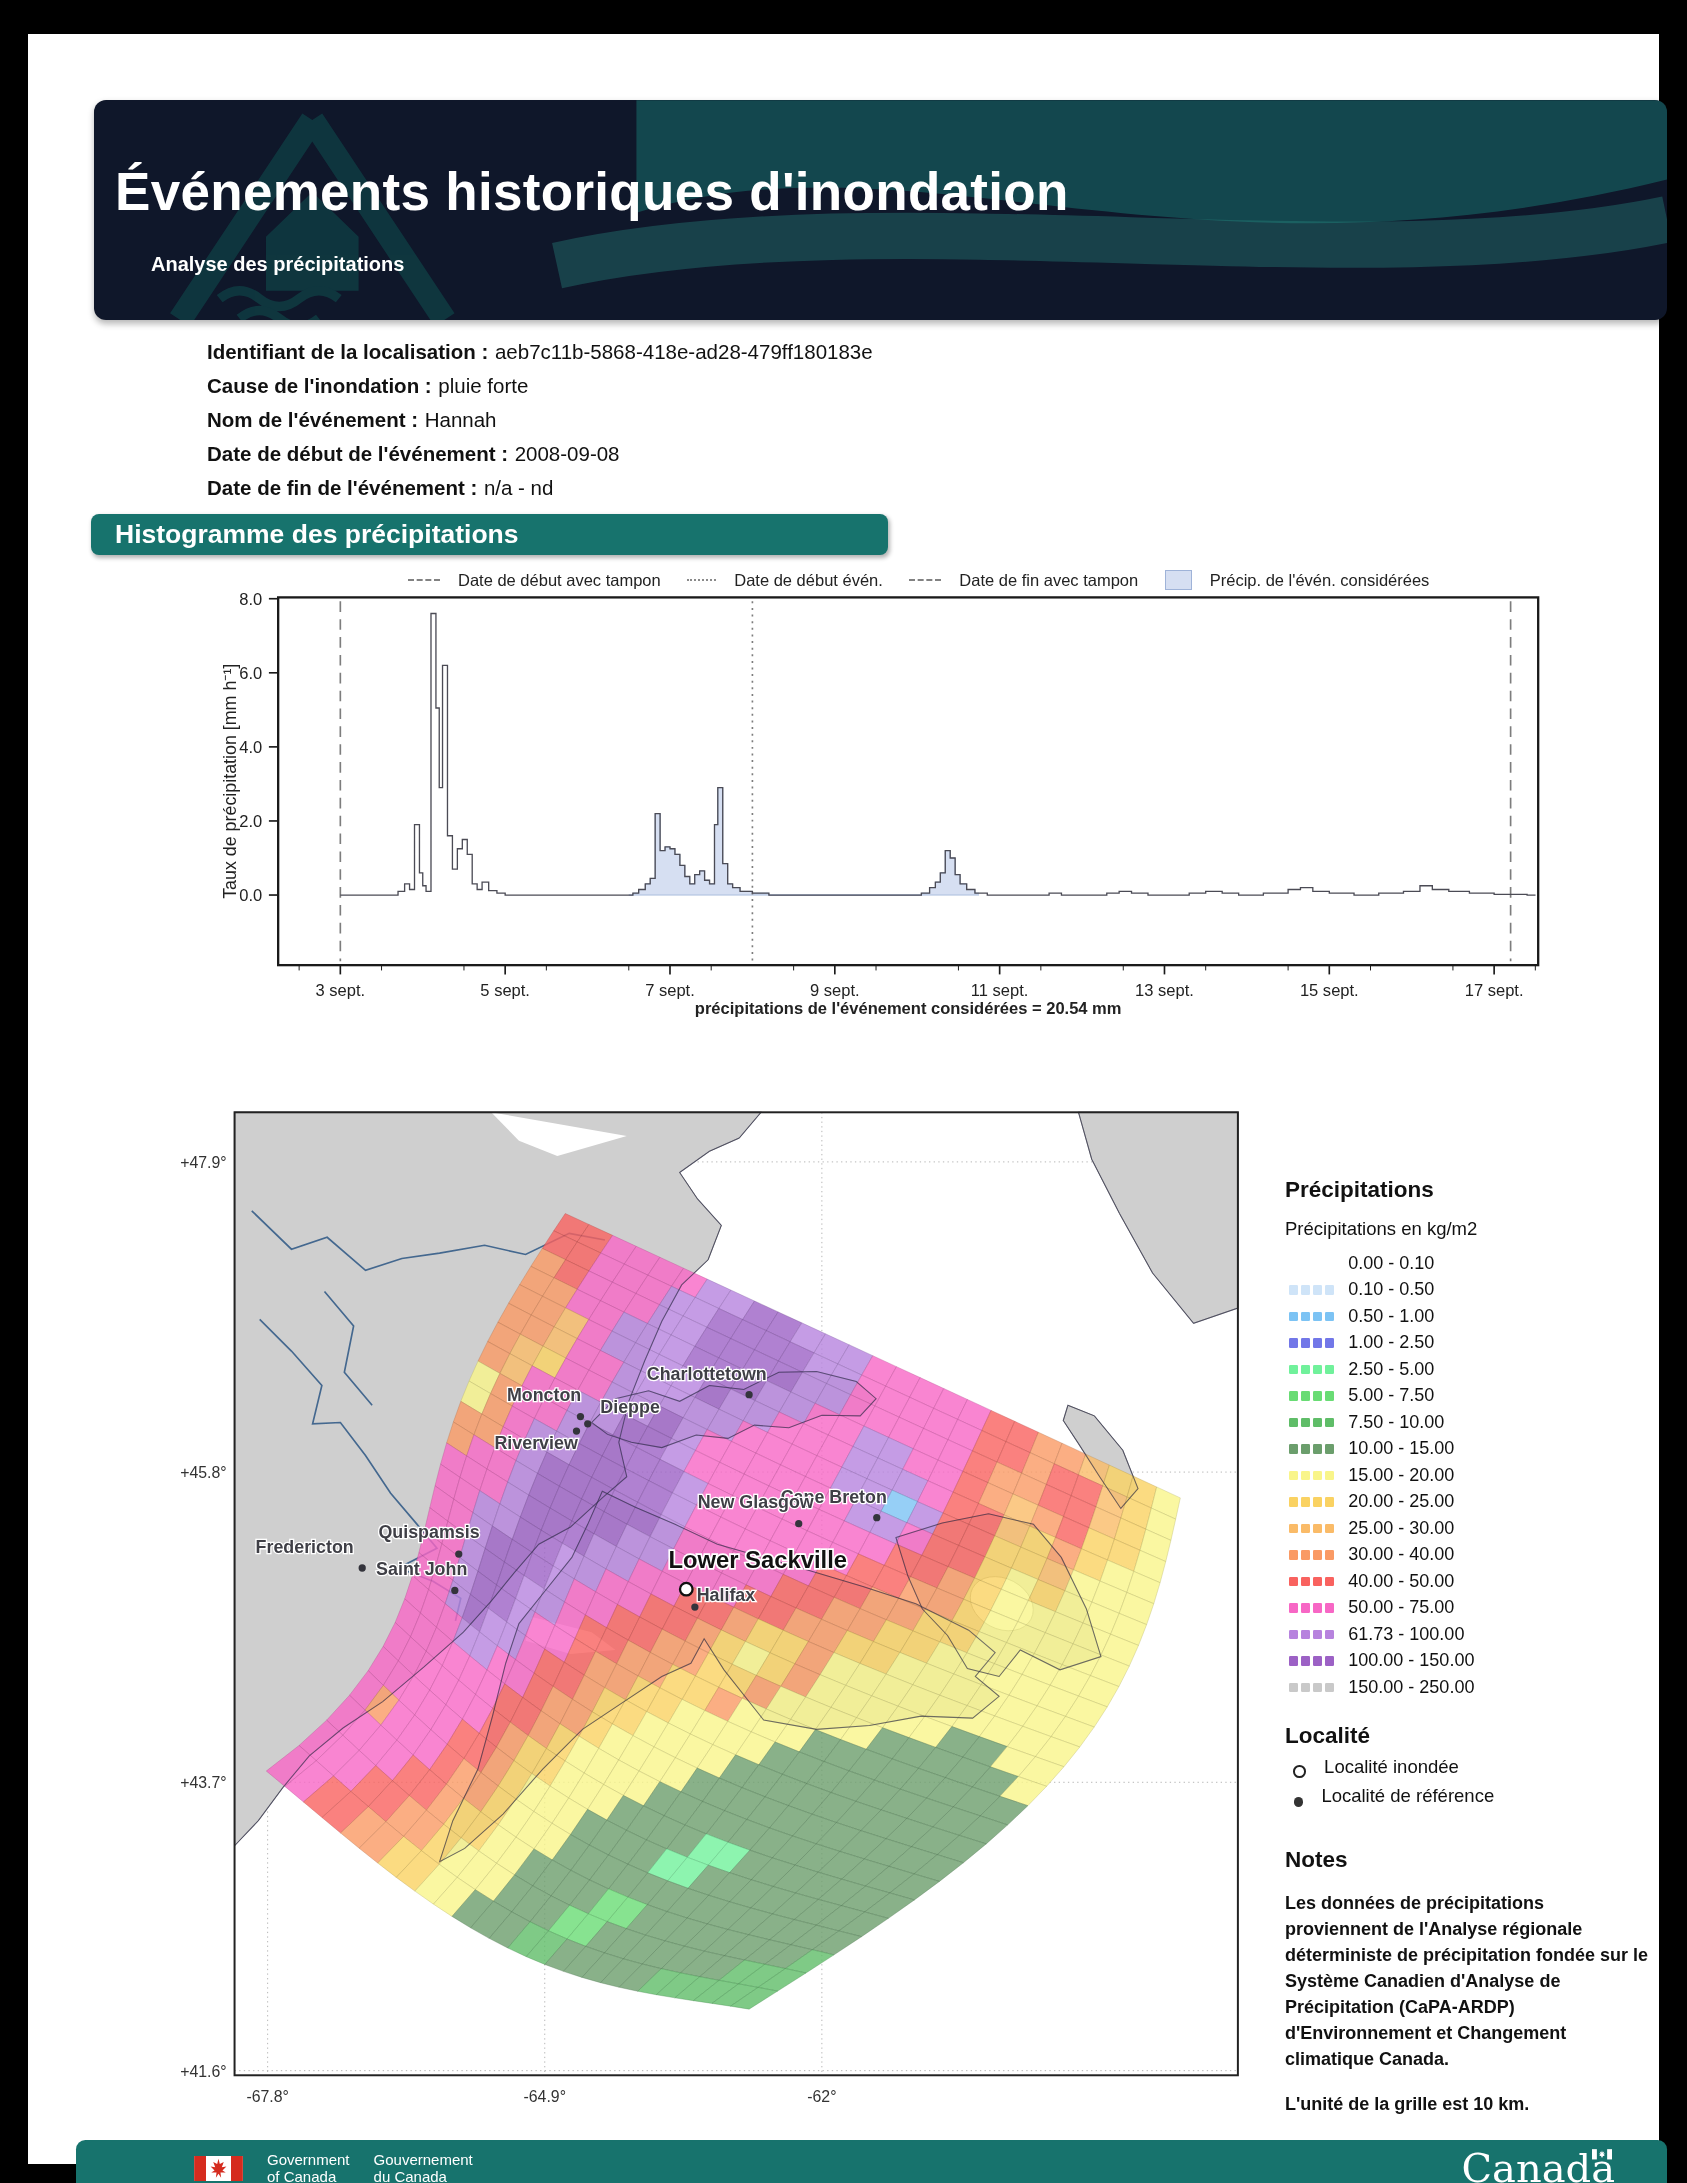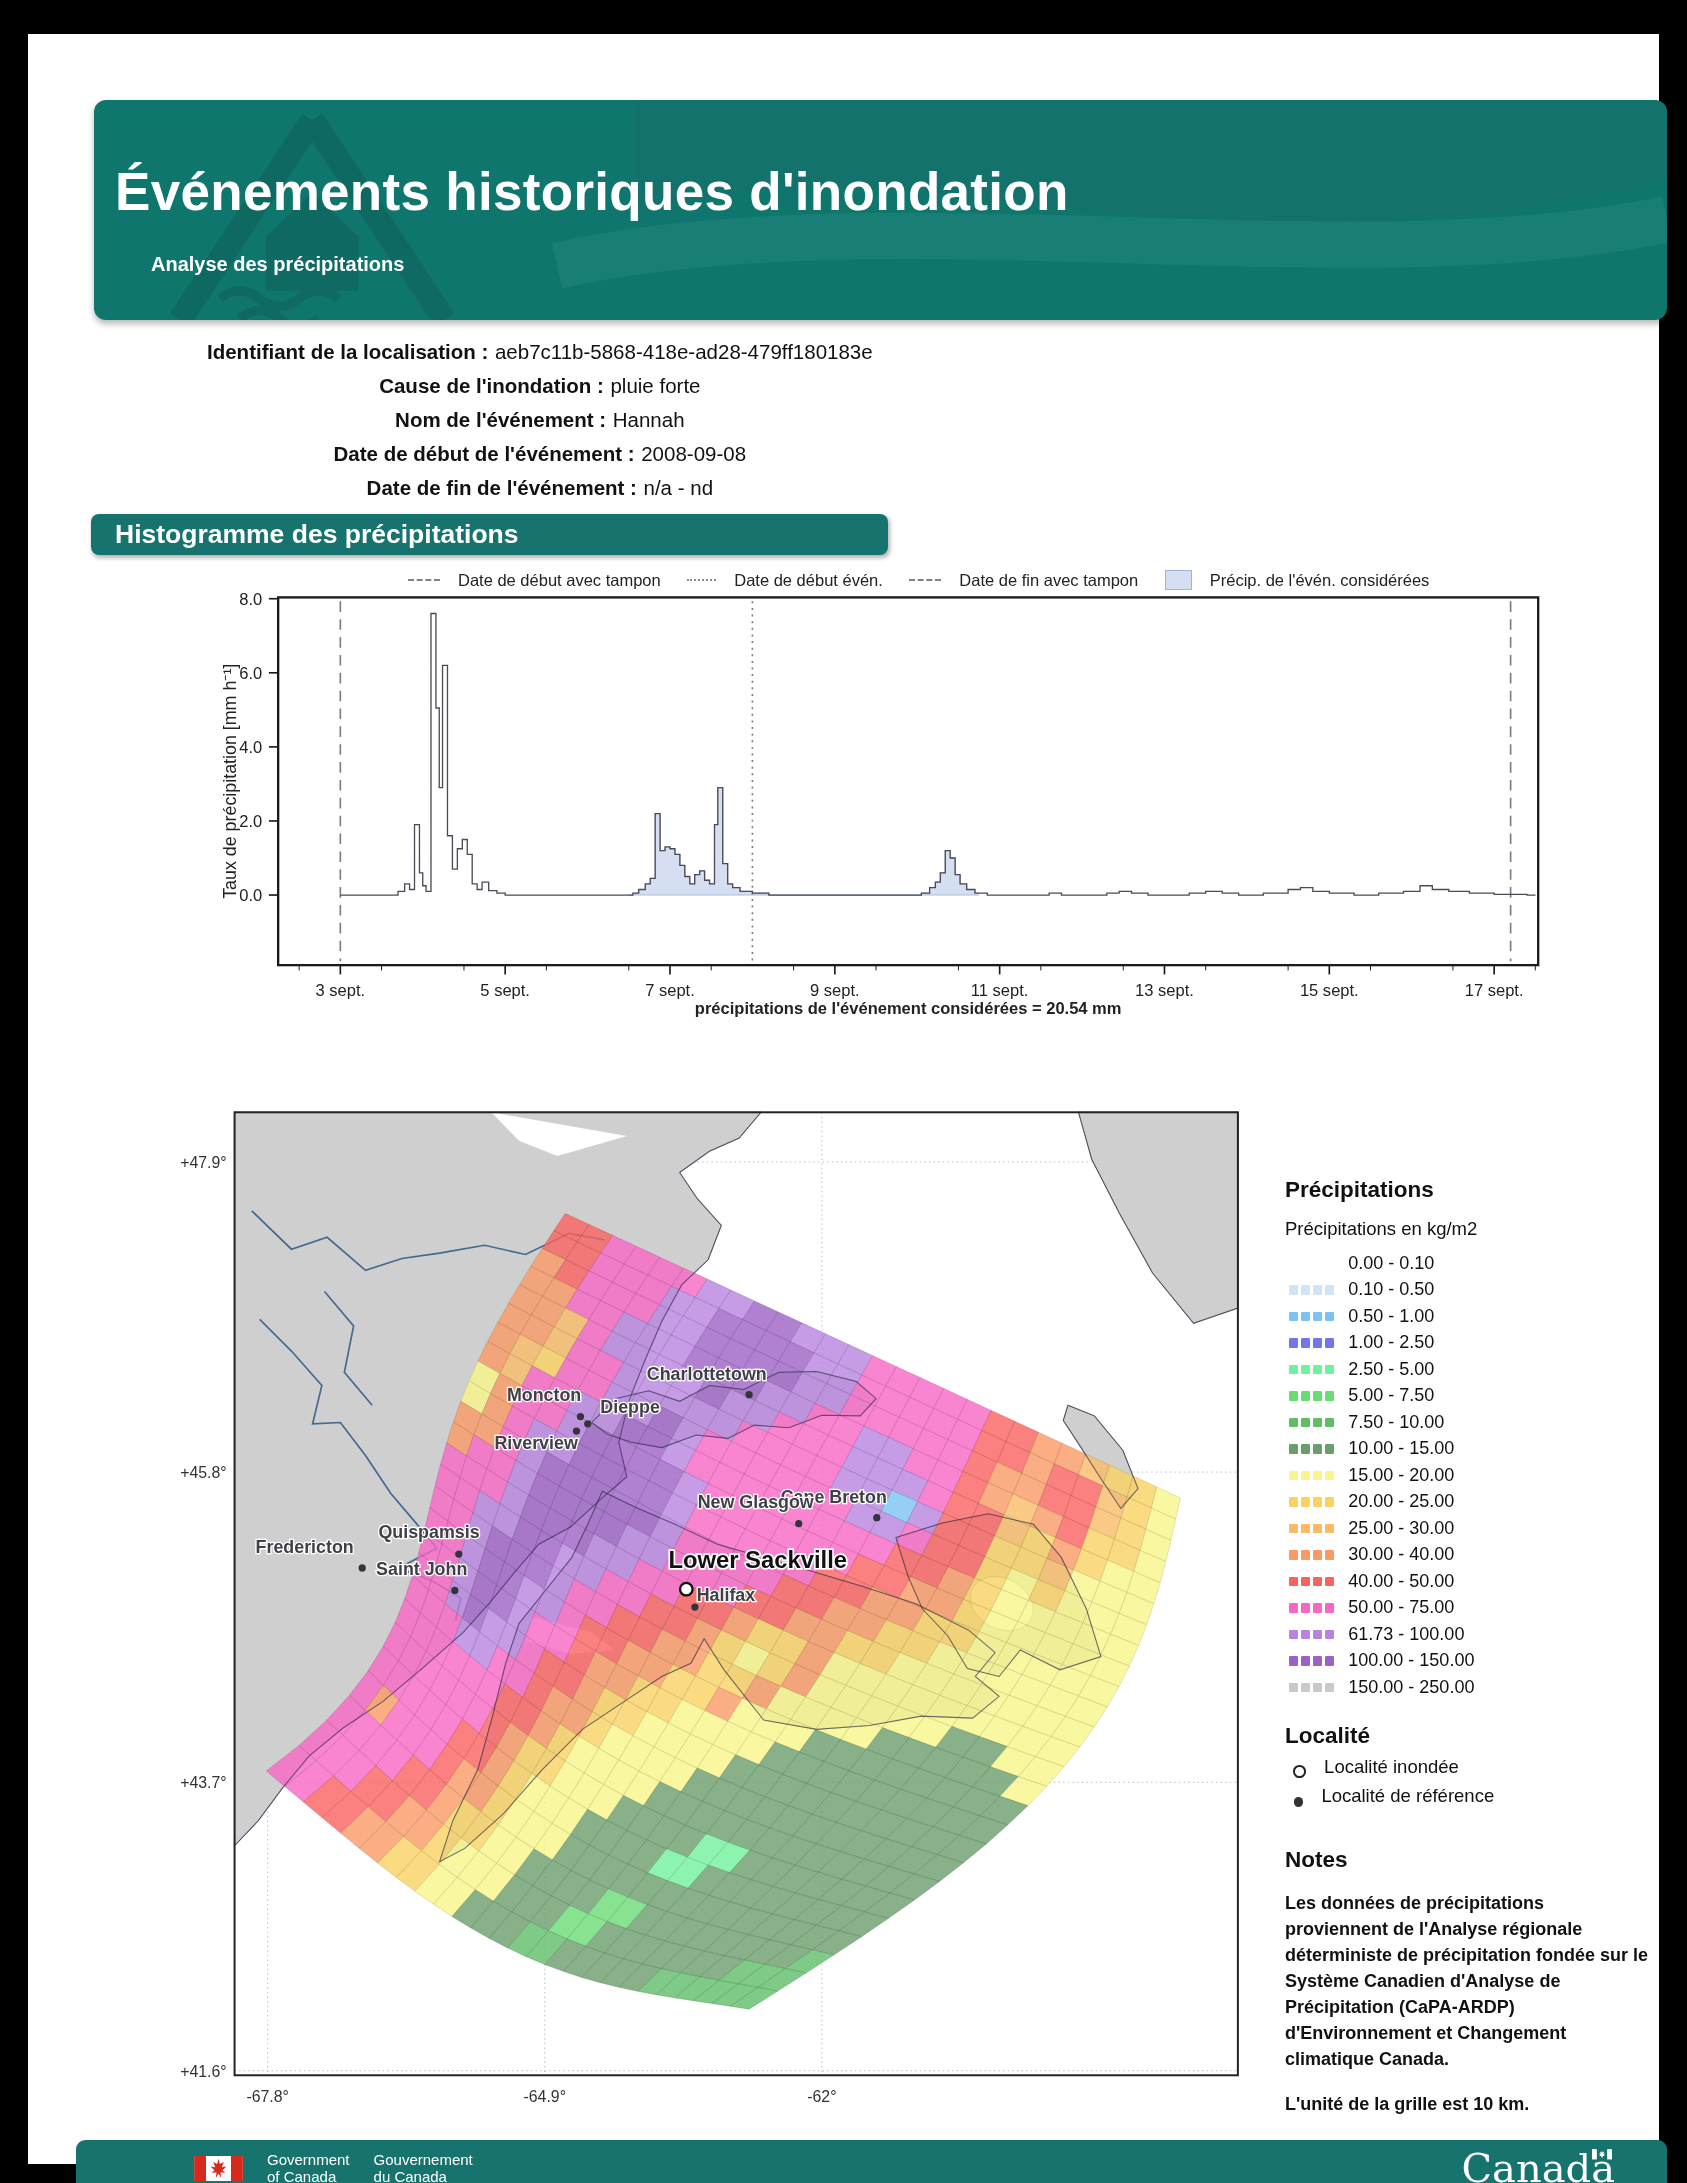--- a/index.html
+++ b/index.html
@@ -1,25 +1,25 @@
 <!DOCTYPE html>
 <html style="font-size:10.6px"><head>
 <meta charset="utf-8">
 <style>
   html,body{margin:0;padding:0;}
   body{background:#000;width:1687px;height:2183px;position:relative;font-family:"Liberation Sans",sans-serif;}
   .page{position:absolute;left:28px;top:34px;width:1631px;height:2130px;background:#ffffff;}
   .abs{position:absolute;}
   
-  .hdr{position:absolute;left:66px;top:66px;width:1573px;height:220px;background:#0f766e;border-radius:12px;overflow:hidden;box-shadow:0 3.3px 6px rgba(0,0,0,.28);}
+  .hdr{position:absolute;left:66px;top:66px;width:1573px;height:220px;background:#0f172a;border-radius:12px;overflow:hidden;box-shadow:0 3.3px 6px rgba(0,0,0,.28);}
   .hdr-title{position:absolute;left:21px;top:61px;margin:0;font-size:53px;font-weight:bold;color:#fff;letter-spacing:0.3px;}
   .hdr-sub{position:absolute;left:57px;top:153px;font-size:20px;font-weight:bold;color:#fff;}
   
   .meta{position:absolute;left:179px;top:301px;font-size:20.5px;color:#111;}
-  .meta .row{height:34px;line-height:34px;white-space:nowrap;text-align:center;}
+  .meta .row{height:34px;line-height:34px;white-space:nowrap;}
   .meta .lab{font-weight:bold;}
   .meta .val{font-weight:normal;margin-left:6.6px;}
   
   .secbar{position:absolute;left:63px;width:797px;height:41px;background:#17736d;border-radius:8px;color:#fff;font-weight:bold;font-size:26.5px;line-height:40px;padding-left:24px;box-sizing:border-box;box-shadow:1.3px 2.6px 4px rgba(0,0,0,.30);}
   
   .hlegend{position:absolute;left:380px;top:532px;width:1006px;height:28px;display:flex;align-items:center;gap:26.5px;font-size:16.5px;color:#222;}
   .hitem{display:flex;align-items:center;gap:18px;white-space:nowrap;}
   .sw-dash{width:32px;height:0;border-top:2px dashed #828282;}
   .sw-dot{width:29px;height:0;border-top:2.6px dotted #8a8a8a;}
   .sw-area{width:25px;height:18px;background:#d6dff2;border:0.7px solid #9fb3d8;}

